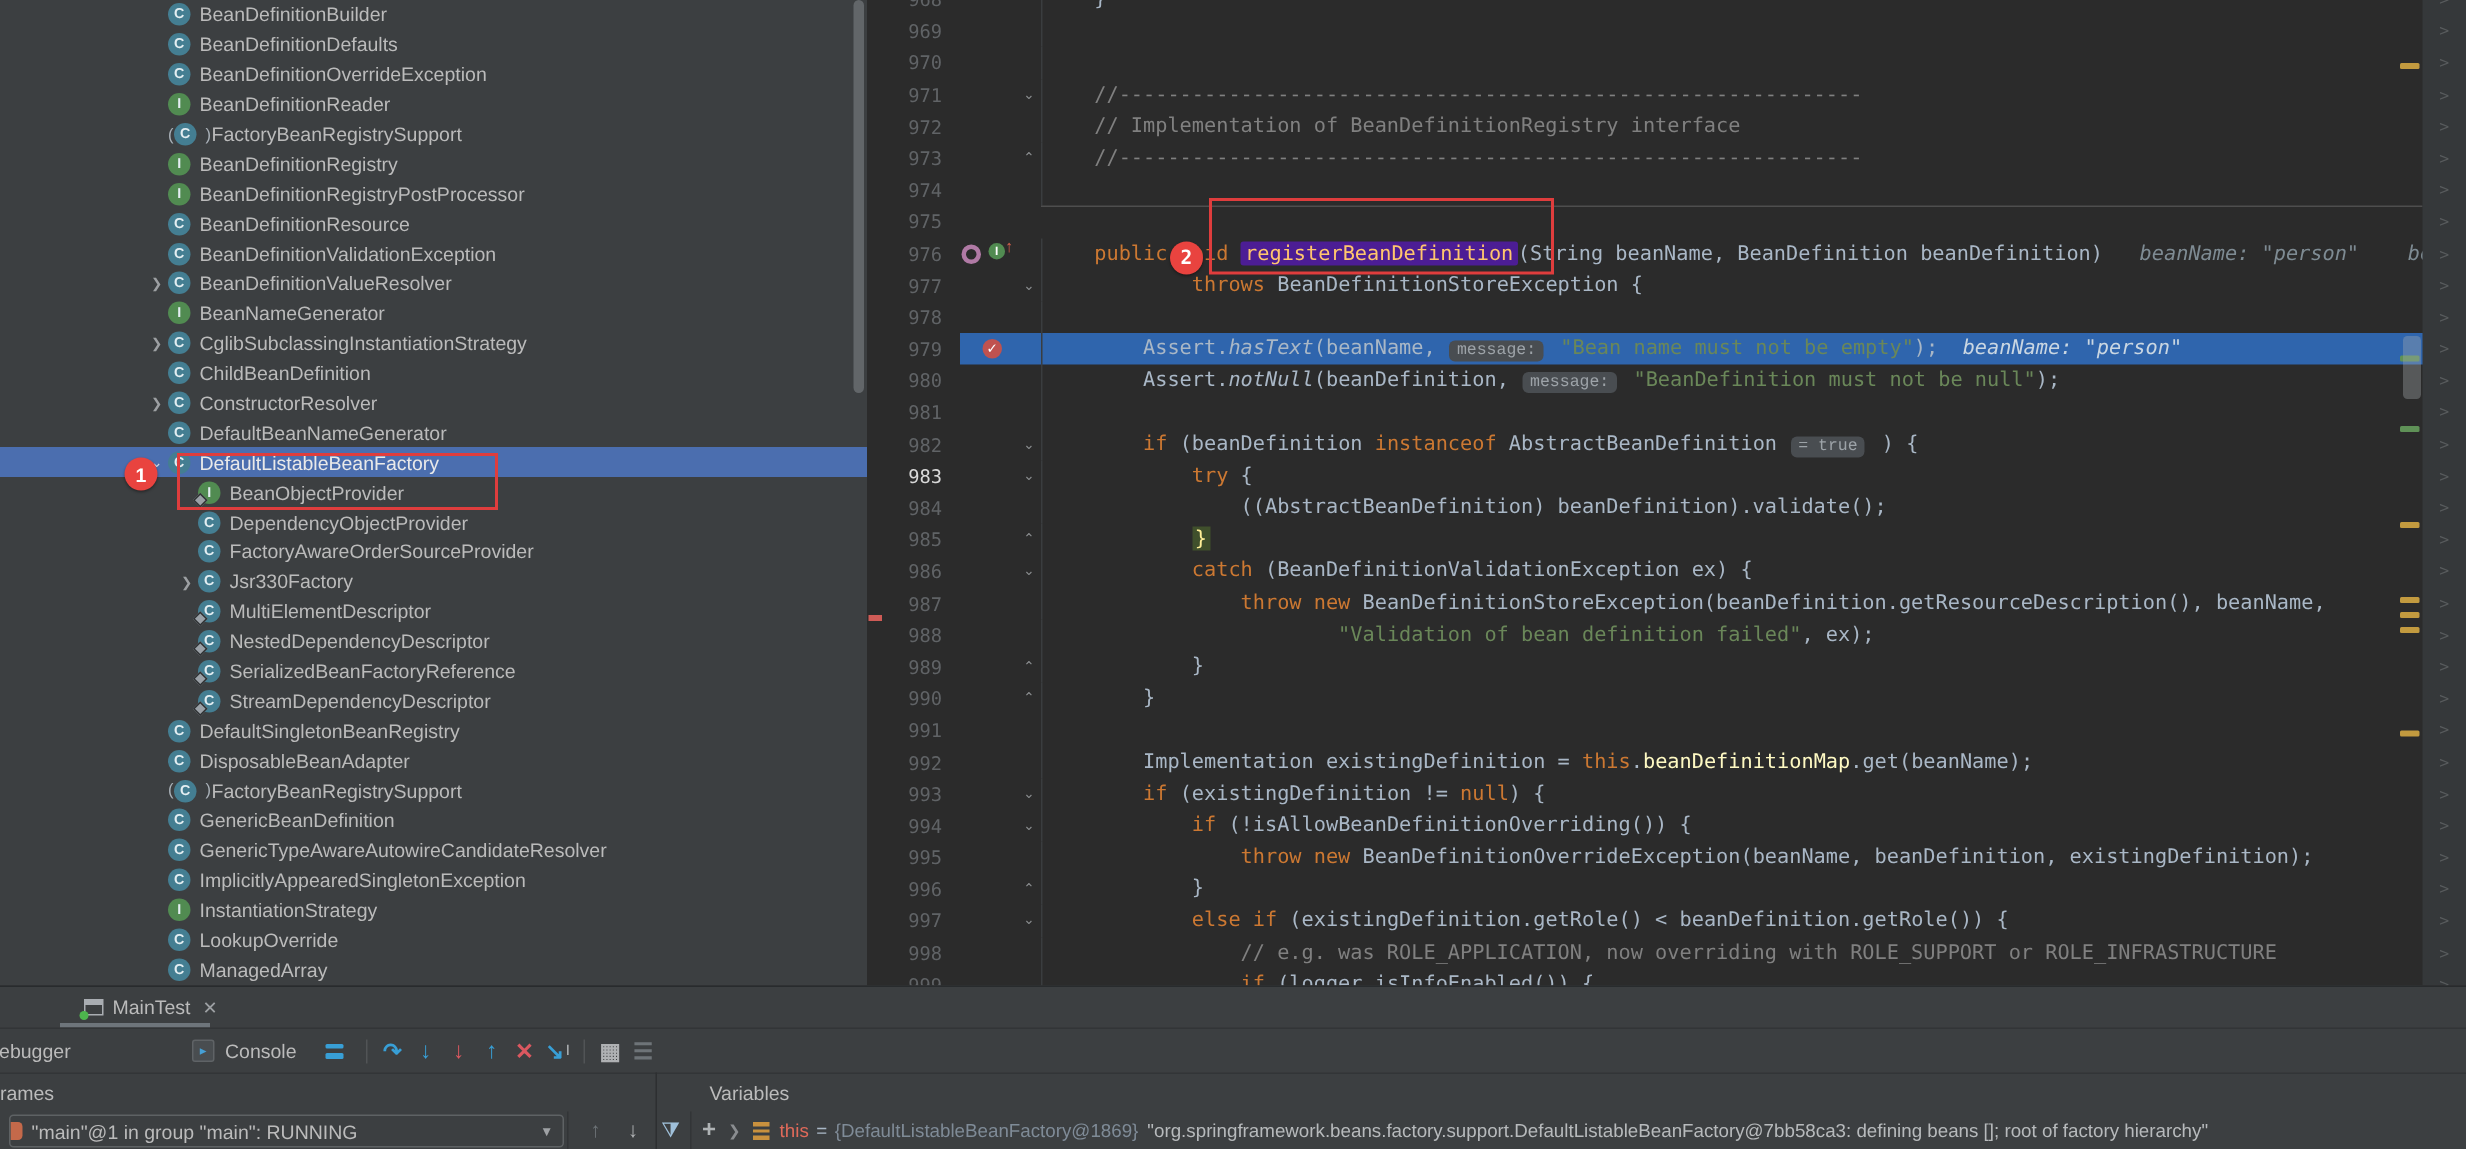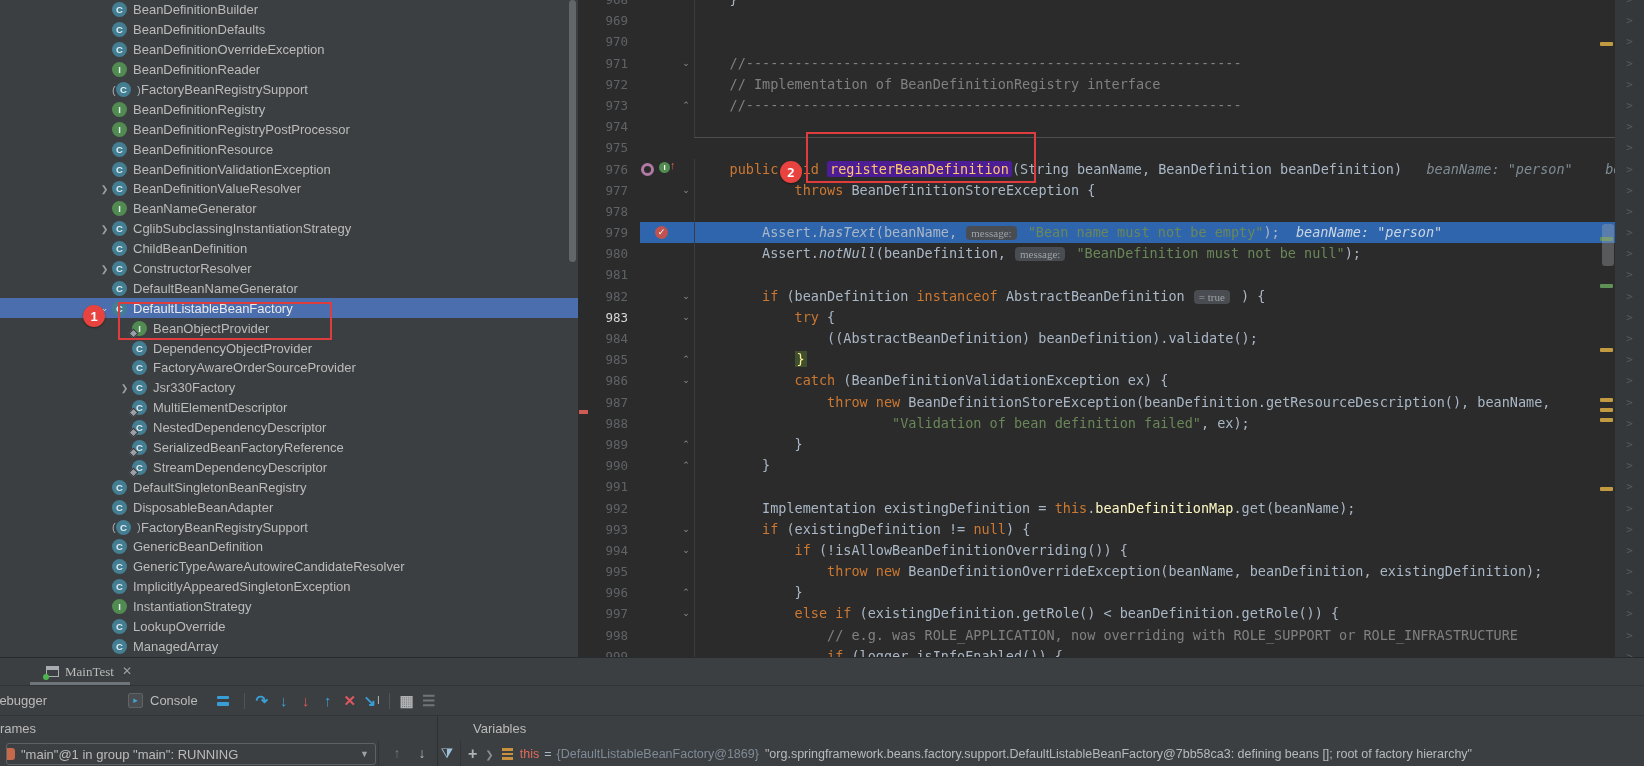--- a/index.html
+++ b/index.html
@@ -35,21 +35,21 @@
   .line.exec .gut,.line.exec .fold,.line.exec .code{background:#2f65ad;}
   .sg-kw{color:#cc7832;}
   .sg-str{color:#6a8759;}
   .sg-com{color:#808080;}
   .sg-ann{color:#bbb529;}
   .sg-fld{color:#fef9c3;}
   .sg-d{color:#a9b7c6;margin-top:40px;}
   .sg-smet{font-style:italic;}
   .sg-mhl{background:#4c1d95;color:#ffc66d;padding:0 3px;border-radius:2px;}
   .sg-bhl{background:#40502c;color:#ffef98;padding:0 2px;}
-  .sg-chip{font-family:Liberation Serif, serif;font-size:11px;background:#494d51;color:#9da3a8;
+  .sg-chip{font-family:Liberation Mono, monospace;font-size:11px;background:#494d51;color:#9da3a8;
     border-radius:4px;padding:1px 5px;margin:0 3px 0 1px;}
   .sg-dbg{color:#7e8b93;font-style:italic;}
   .line.exec .sg-dbg{color:#c9d6e2;}
   .bp{position:absolute;left:15px;top:4px;width:13px;height:13px;border-radius:50%;background:#c0524f;color:#fff;
     font-size:9px;line-height:13px;text-align:center;font-family:"Liberation Sans",sans-serif;}
   .mm{position:absolute;left:1px;top:4px;width:7px;height:7px;border-radius:50%;border:3px solid #b07aa5;}
   .im{position:absolute;left:19px;top:3px;width:11px;height:11px;border-radius:50%;background:#518b51;color:#fff;
     font-size:8px;line-height:11px;text-align:center;font-weight:bold;font-family:"Liberation Sans",sans-serif;}
   .im::after{content:"\2191";position:absolute;left:11px;top:-2px;color:#d6604d;font-size:11px;font-weight:bold;}
   #method-sep{position:absolute;left:116px;top:137px;width:921px;height:1px;background:#4e4e4e;}
@@ -60,21 +60,21 @@
   #chevcol-inner{margin-top:-11px;}
   .rchev{height:21.2px;line-height:21.2px;text-align:center;color:#585b5d;font-size:11px;font-family:"DejaVu Sans Mono",monospace;}
 
   
   .ann-box{position:absolute;border:2px solid #df3d3d;z-index:30;}
   .ann-badge{position:absolute;width:22px;height:22px;border-radius:50%;background:#e9433f;color:#fff;font-size:13px;
     font-weight:bold;display:flex;align-items:center;justify-content:center;z-index:31;box-shadow:0 1px 2px rgba(0,0,0,.4);}
 
   
   #bottom{position:absolute;left:0;top:657px;width:1644px;height:109px;background:#3c3f41;border-top:1px solid #282b2d;box-sizing:border-box;}
-  #runtab-row{position:absolute;left:8px;top:0;width:1365px;height:27px;font-family:Liberation Serif, serif;}
+  #runtab-row{position:absolute;left:18px;top:0;width:1365px;height:27px;}
   #runtab{position:absolute;left:38px;top:3px;height:21px;display:flex;align-items:center;color:#bbbbbb;font-size:13px;}
   #runtab-underline{position:absolute;left:22px;top:24px;width:100px;height:3px;background:#6e757b;}
   .wicon{width:13px;height:11px;border:1.5px solid #a9adb2;border-top-width:4px;position:relative;margin-right:6px;box-sizing:border-box;}
   .wicon::after{content:"";position:absolute;left:-4px;bottom:-4px;width:6px;height:6px;border-radius:50%;background:#4db54d;}
   .closex{margin-left:8px;color:#9da0a3;font-size:12px;}
   #toolbar-row{position:absolute;left:0;top:27px;width:1644px;height:30px;border-top:1px solid #323537;box-sizing:border-box;display:flex;align-items:center;}
   .dbgtab{color:#bbbbbb;font-size:13px;position:relative;height:100%;display:flex;align-items:center;}
   #tab-debugger{width:55px;overflow:hidden;}
   #tab-debugger span{margin-left:-10px;}
   #console-icon{width:13px;height:13px;background:#494d50;border:1px solid #5f6366;border-radius:2px;color:#46a0d6;

